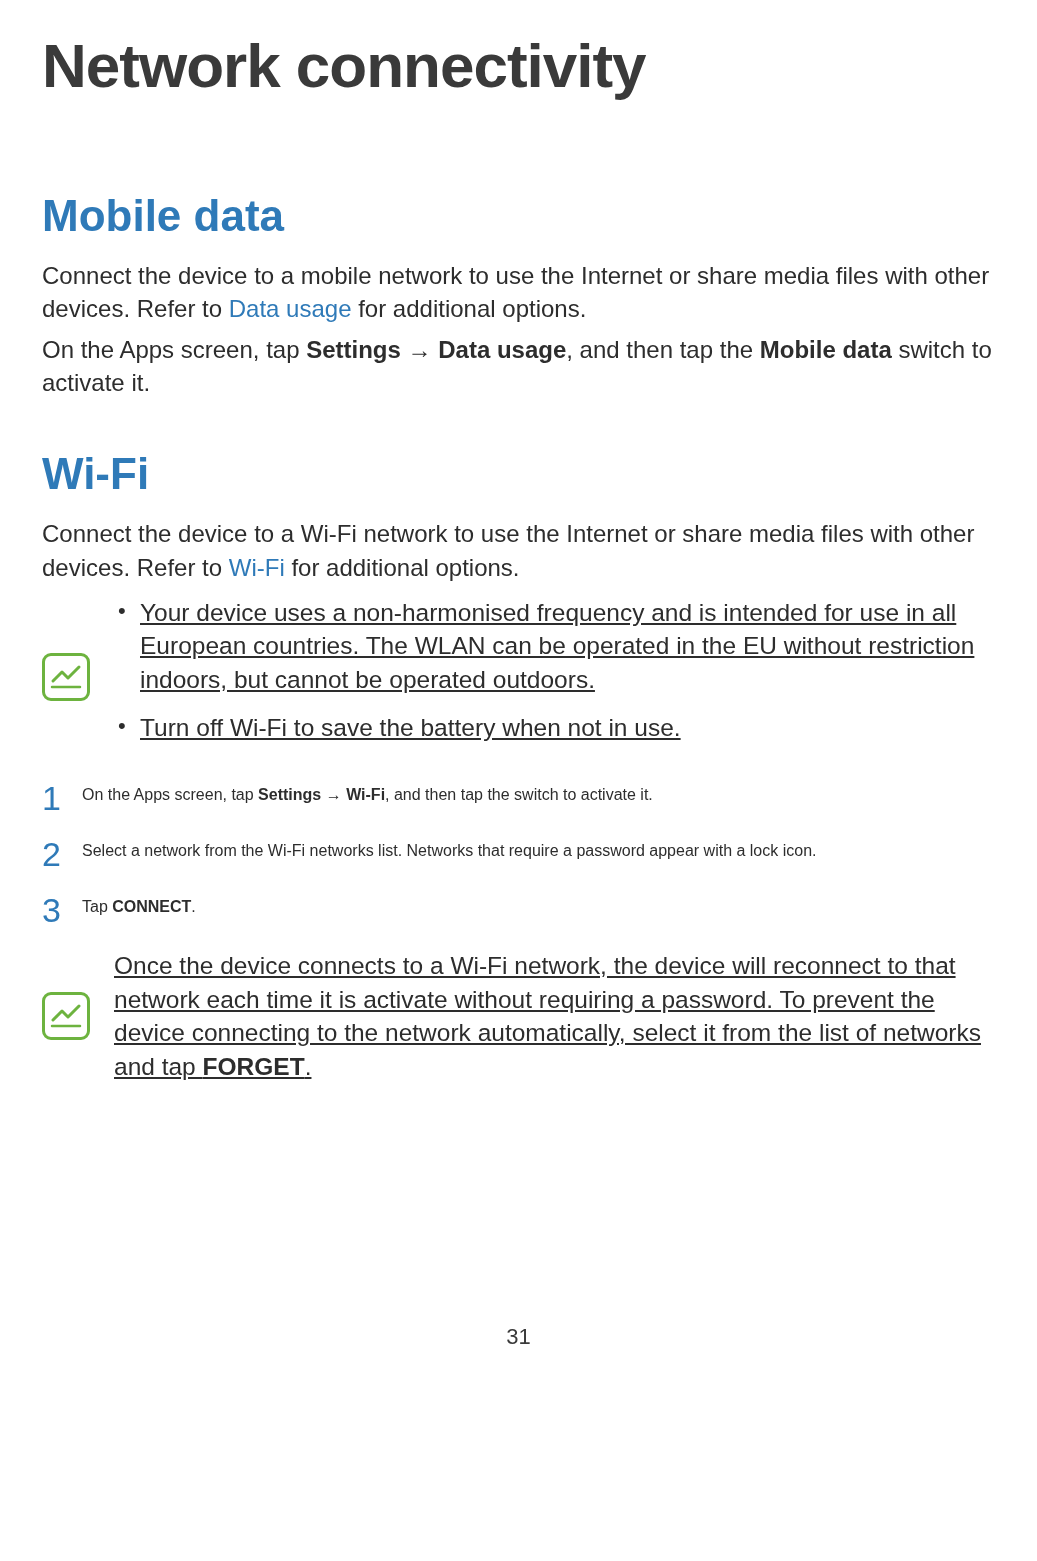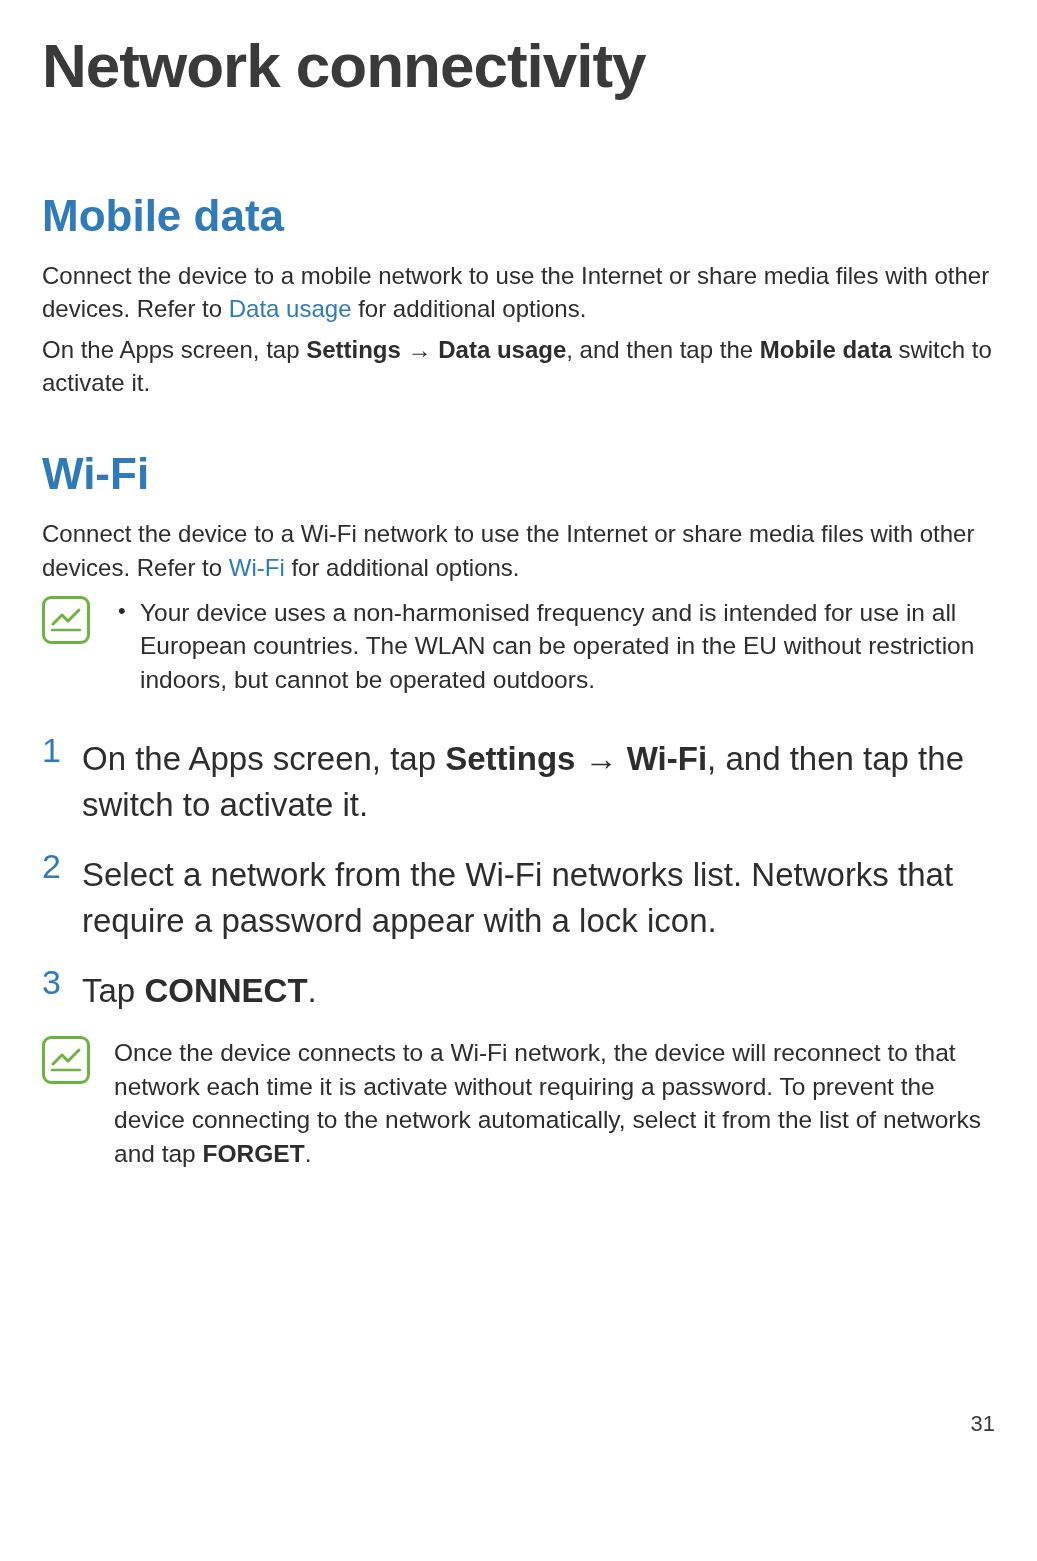--- a/index.html
+++ b/index.html
@@ -36,22 +36,23 @@
     text-decoration: none;
   }
   .bold {
     font-weight: 700;
   }
   .arrow {
     font-weight: 400;
   }
   .note-block {
     display: flex;
-    align-items: flex-start;
+    align-items: center;
     margin: 12px 0 22px 0;
+    text-decoration: underline;
   }
   .note-icon {
     flex: 0 0 48px;
     height: 48px;
     margin-right: 24px;
     border: 3px solid #6db33f;
     border-radius: 9px;
     box-sizing: border-box;
     display: flex;
     align-items: center;
@@ -94,27 +95,27 @@
     flex: 0 0 40px;
     font-size: 34px;
     font-weight: 400;
     color: #2f7ab8;
     line-height: 1;
     font-family: "Helvetica Neue", Arial, sans-serif;
     letter-spacing: -1px;
   }
   .step-text {
     flex: 1;
-    font-size: 33px;
+    font-size: 16px;
     line-height: 1.38;
     color: #2d2d2d;
     padding-top: 3px;
   }
   .page-number {
-    text-align: right;
+    text-align: center;
     font-size: 22px;
     color: #3a3a3a;
     margin-top: 240px;
   }
 </style>
 </head>
 <body>
 
 <h1 class="page-title">Network connectivity</h1>
 
@@ -137,20 +138,21 @@
 <div class="note-block">
   <div class="note-icon">
     <svg viewBox="0 0 34 34">
       <path d="M4 21 L13 12 L19 18 L30 7" stroke="#6db33f" stroke-width="3" fill="none" stroke-linecap="round" stroke-linejoin="round"></path>
       <path d="M3 27 L31 27" stroke="#6db33f" stroke-width="2.5" stroke-linecap="round"></path>
     </svg>
   </div>
   <div class="note-content">
     <ul class="note-bullets">
       <li>Your device uses a non-harmonised frequency and is intended for use in all European countries. The WLAN can be operated in the EU without restriction indoors, but cannot be operated outdoors.</li>
+      <li>Turn off Wi-Fi to save the battery when not in use.</li>
     </ul>
   </div>
 </div>
 
 <div class="step">
   <div class="step-number">1</div>
   <div class="step-text">
     <span>On the Apps screen, tap </span><span class="bold">Settings</span><span class="arrow"> → </span><span class="bold">Wi-Fi</span><span>, and then tap the switch to activate it.</span>
   </div>
 </div>

